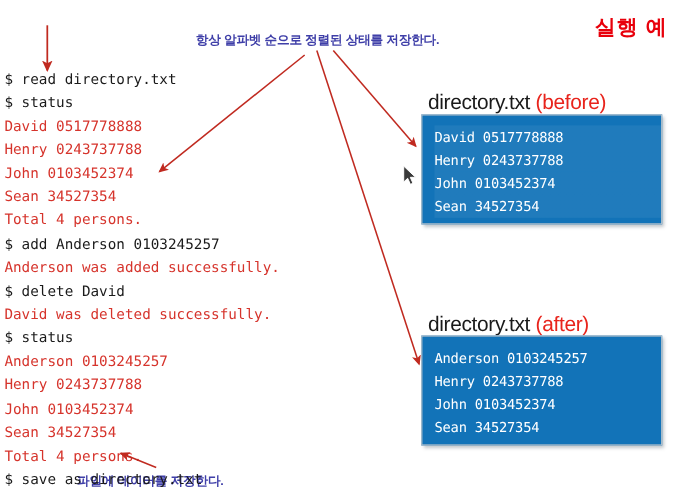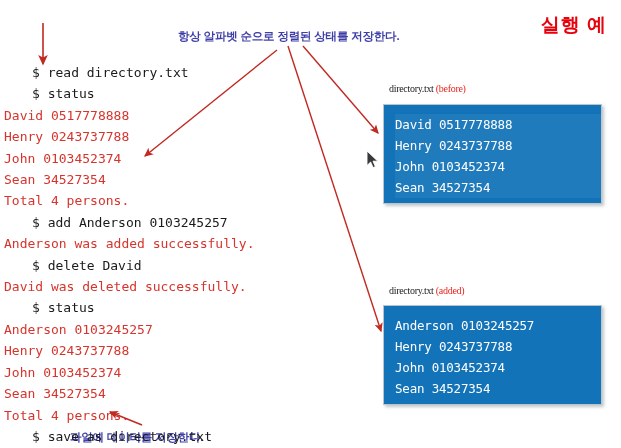--- a/index.html
+++ b/index.html
@@ -40,27 +40,27 @@
   
   #terminal {
     left: 4px;
     top: 62px;
     width: 330px;
     font-family: "DejaVu Sans Mono", "Liberation Mono", monospace;
     font-size: 13px;
     line-height: 21.4px;
     white-space: pre;
   }
-  .ln-cmd { color: #1a1a1a; margin-left: 28px; }
+  .ln-cmd { color: #1a1a1a; }
   .ln-out { color: #d6342c; }
 
   
   .panel-caption {
-    font-family: Liberation Serif, serif;
-    font-size: 10px;
+    font-family: Liberation Sans, sans-serif;
+    font-size: 19px;
     color: #1a1a1a;
     white-space: nowrap;
     letter-spacing: -0.3px;
   }
   .panel-caption .state { color: #e8241c; }
 
   .filebox {
     background: #1273b8;
     border: 1px solid #b9c4cc;
     box-shadow: 2px 2px 3px rgba(120,130,140,0.45);
@@ -109,21 +109,21 @@
     <div class="abs filebox before" id="box-before" style="left:383px; top:104px; width:219px; height:100px;">
         <span class="fline">David 0517778888</span>
         <span class="fline">Henry 0243737788</span>
         <span class="fline">John 0103452374</span>
         <span class="fline">Sean 34527354</span>
       </div>
   </div>
 
   <div class="abs">
     <div class="abs panel-caption" style="left:389px; top:285px;">
-      <span>directory.txt</span><span> </span><span class="state">(added)</span>
+      <span>directory.txt</span><span> </span><span class="state">(after)</span>
     </div>
     <div class="abs filebox after" id="box-after" style="left:383px; top:305px; width:219px; height:100px;">
         <span class="fline">Anderson 0103245257</span>
         <span class="fline">Henry 0243737788</span>
         <span class="fline">John 0103452374</span>
         <span class="fline">Sean 34527354</span>
       </div>
   </div>
 
   <svg class="abs" id="arrows" viewBox="0 0 621 448">

